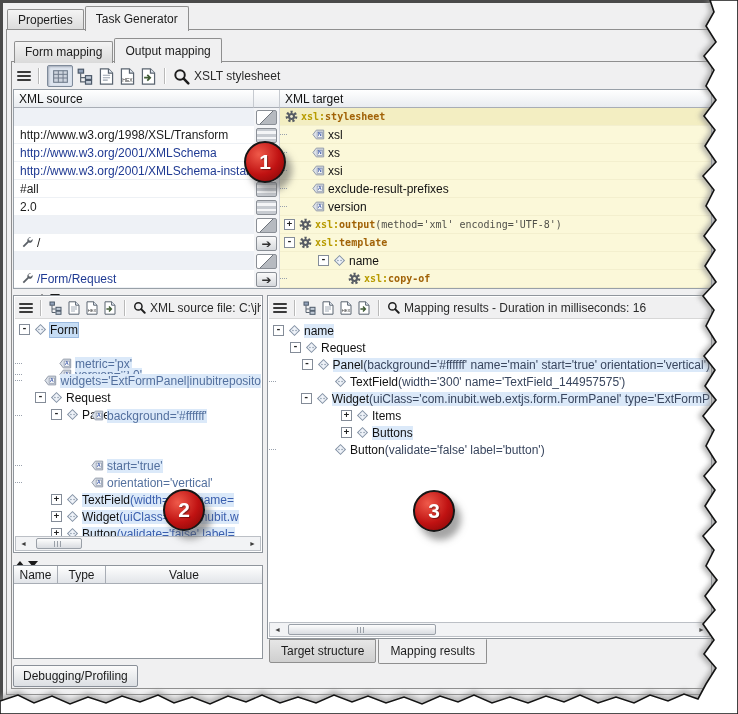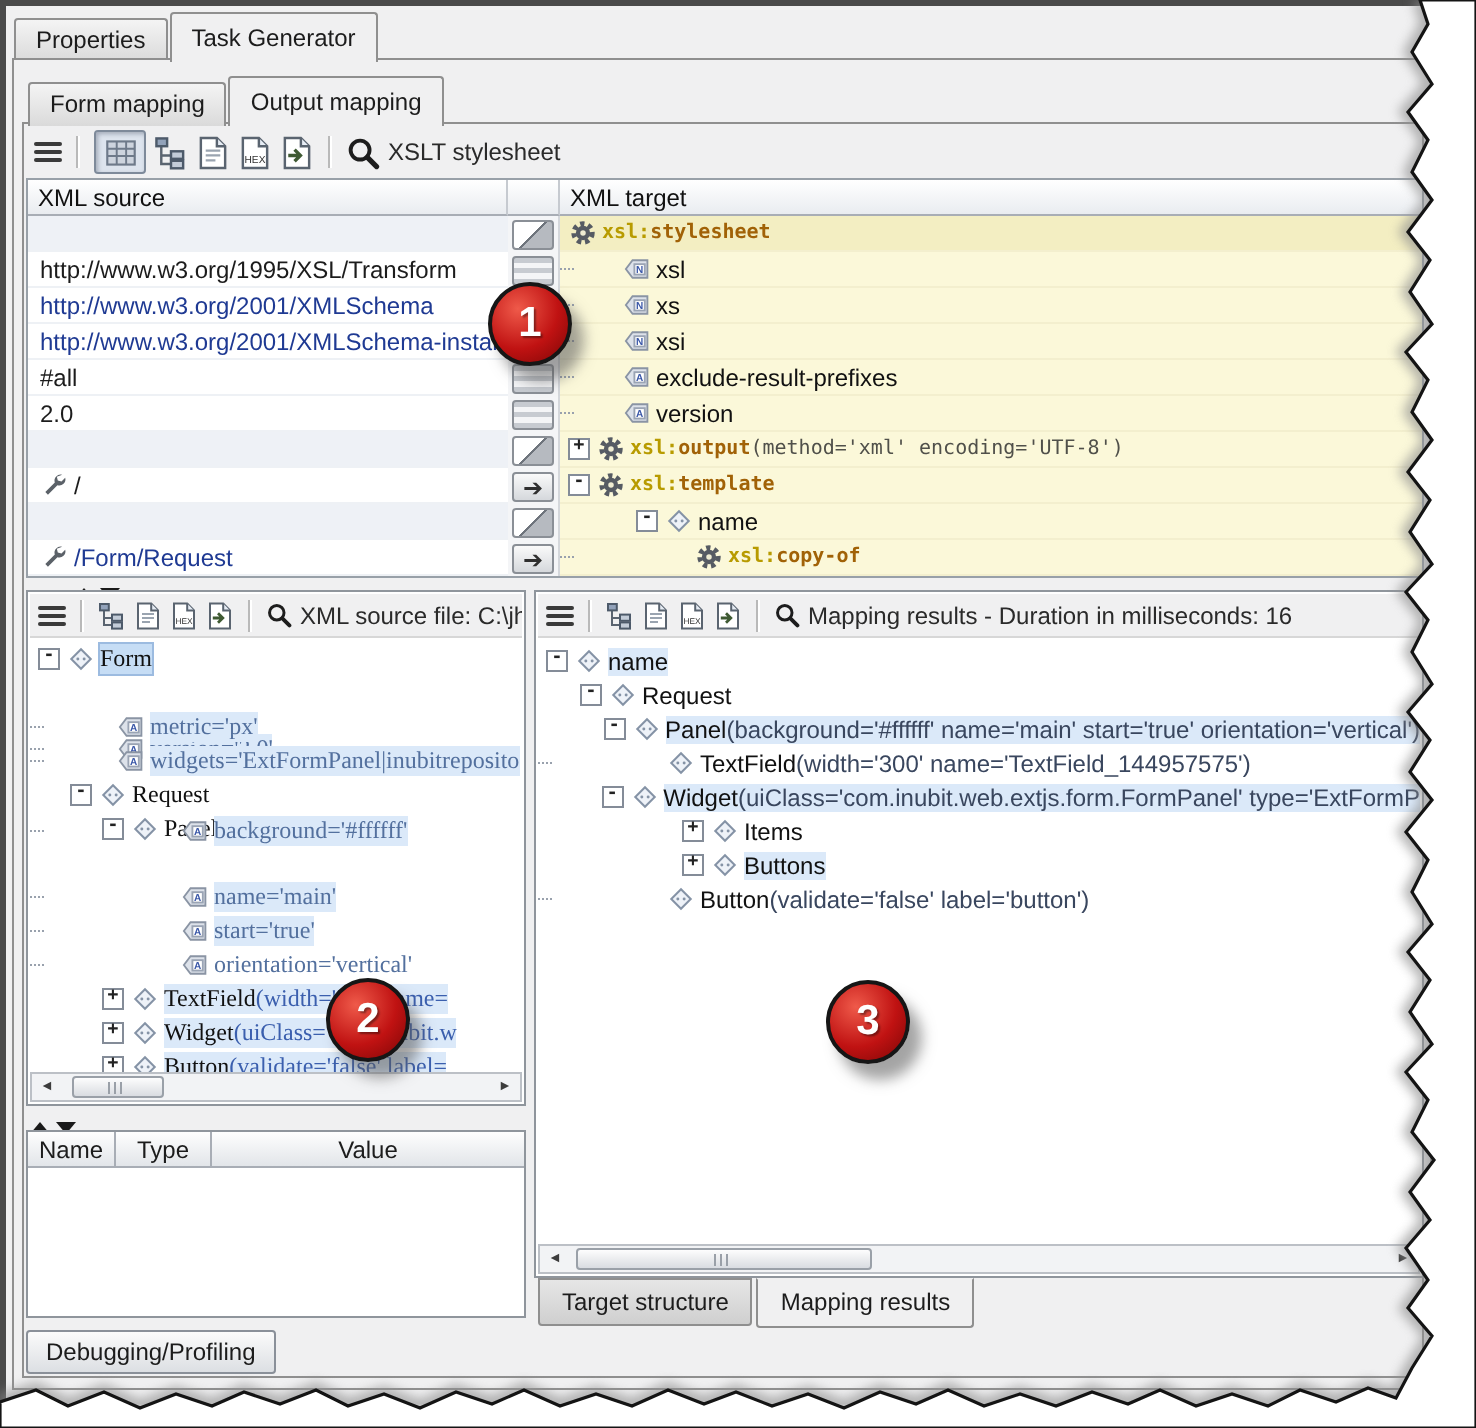--- a/index.html
+++ b/index.html
@@ -196,21 +196,21 @@
       <span class="tlabel">XSLT stylesheet</span>
     </div>
 
     <div id="maparea" class="abs">
       <div class="colhead" style="left:0;width:240px;">XML source</div>
       <div class="colhead" style="left:240px;width:26px;"></div>
       <div class="colhead" style="left:266px;right:0;width:auto;border-right:none;">XML target</div>
 
       <div class="srow empty" style="top:18px;"></div>
       <div class="srow" style="top:36px;">
-          <span>http://www.w3.org/1995/XSL/Transform</span>
+          <span>http://www.w3.org/1998/XSL/Transform</span>
         </div>
       <div class="srow blue" style="top:54px;">
           <span>http://www.w3.org/2001/XMLSchema</span>
         </div>
       <div class="srow blue" style="top:72px;">
           <span>http://www.w3.org/2001/XMLSchema-instance</span>
         </div>
       <div class="srow" style="top:90px;">
           <span>#all</span>
         </div>
@@ -349,21 +349,21 @@
         <svg class="tico" style="width:14px;height:14px">
             <use href="#i-doc-arrow"></use>
           </svg>
         <span class="tsep"></span>
         <svg class="tico" style="width:13px;height:13px">
             <use href="#i-mag"></use>
           </svg>
         <span class="tlabel">XML source file: C:\jh\manu</span>
 
       </div>
-      <div class="tree" style="left:1px;right:1px;top:23px;height:232px;font-family:Liberation Serif, serif;">
+      <div class="tree" style="left:1px;right:1px;top:23px;height:232px;">
         <div class="ttrow" style="top:2px;">
             <span style="width:4px;"></span>
             <span class="tg minus"></span>
             <svg class="ic">
               <use href="#i-elem"></use>
             </svg>
             <span class="lbl sel">Form</span>
           </div>
         <div class="ttrow ch" style="top:19px;margin-top:28px;">
             <span style="width:34px;"></span>
@@ -401,27 +401,20 @@
               <use href="#i-elem"></use>
             </svg>
             <span class="lbl">Panel</span>
           </div>
         <div class="ttrow ch" style="top:88px;">
             <span style="width:66px;"></span>
             <svg class="ic">
               <use href="#i-tag-a"></use>
             </svg>
             <span class="attrtxt hl">background='#ffffff'</span>
-          </div>
-        <div class="ttrow ch" style="top:121px;">
-            <span style="width:66px;"></span>
-            <svg class="ic">
-              <use href="#i-tag-a"></use>
-            </svg>
-            <span class="attrtxt hl">name='main'</span>
           </div>
         <div class="ttrow ch" style="top:138px;">
             <span style="width:66px;"></span>
             <svg class="ic">
               <use href="#i-tag-a"></use>
             </svg>
             <span class="attrtxt hl">start='true'</span>
           </div>
         <div class="ttrow ch" style="top:155px;">
             <span style="width:66px;"></span>

